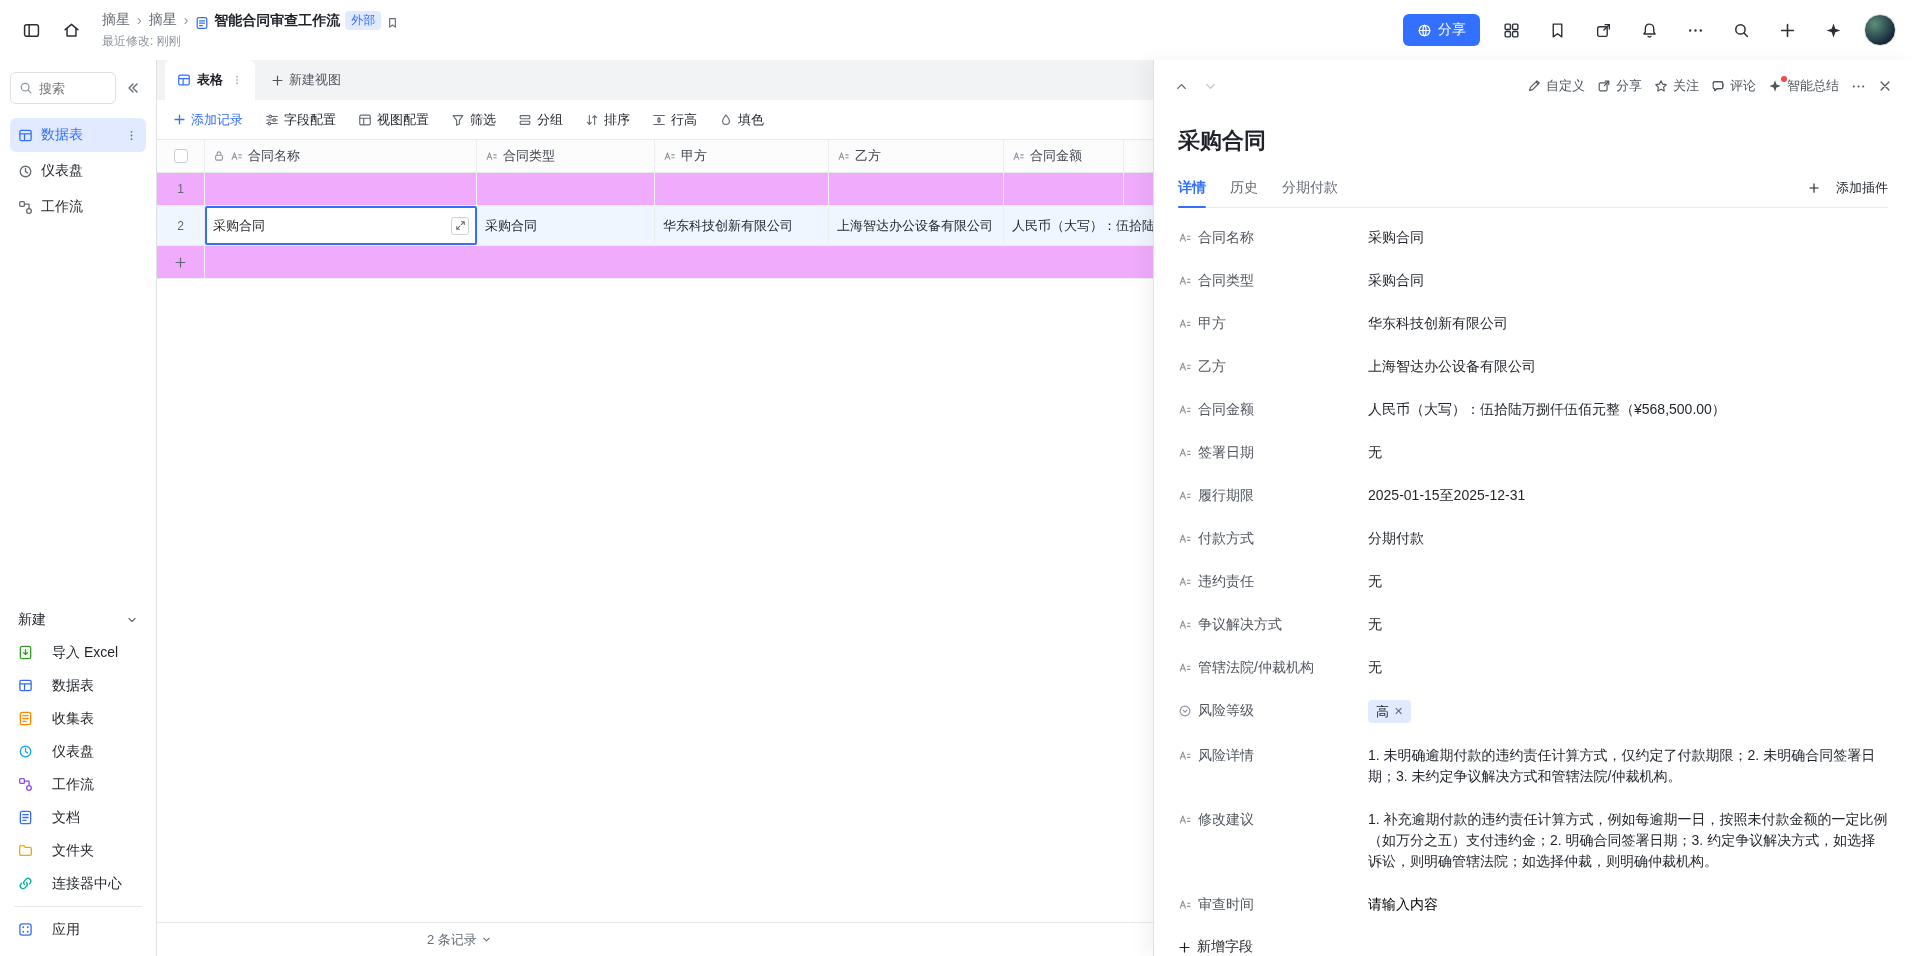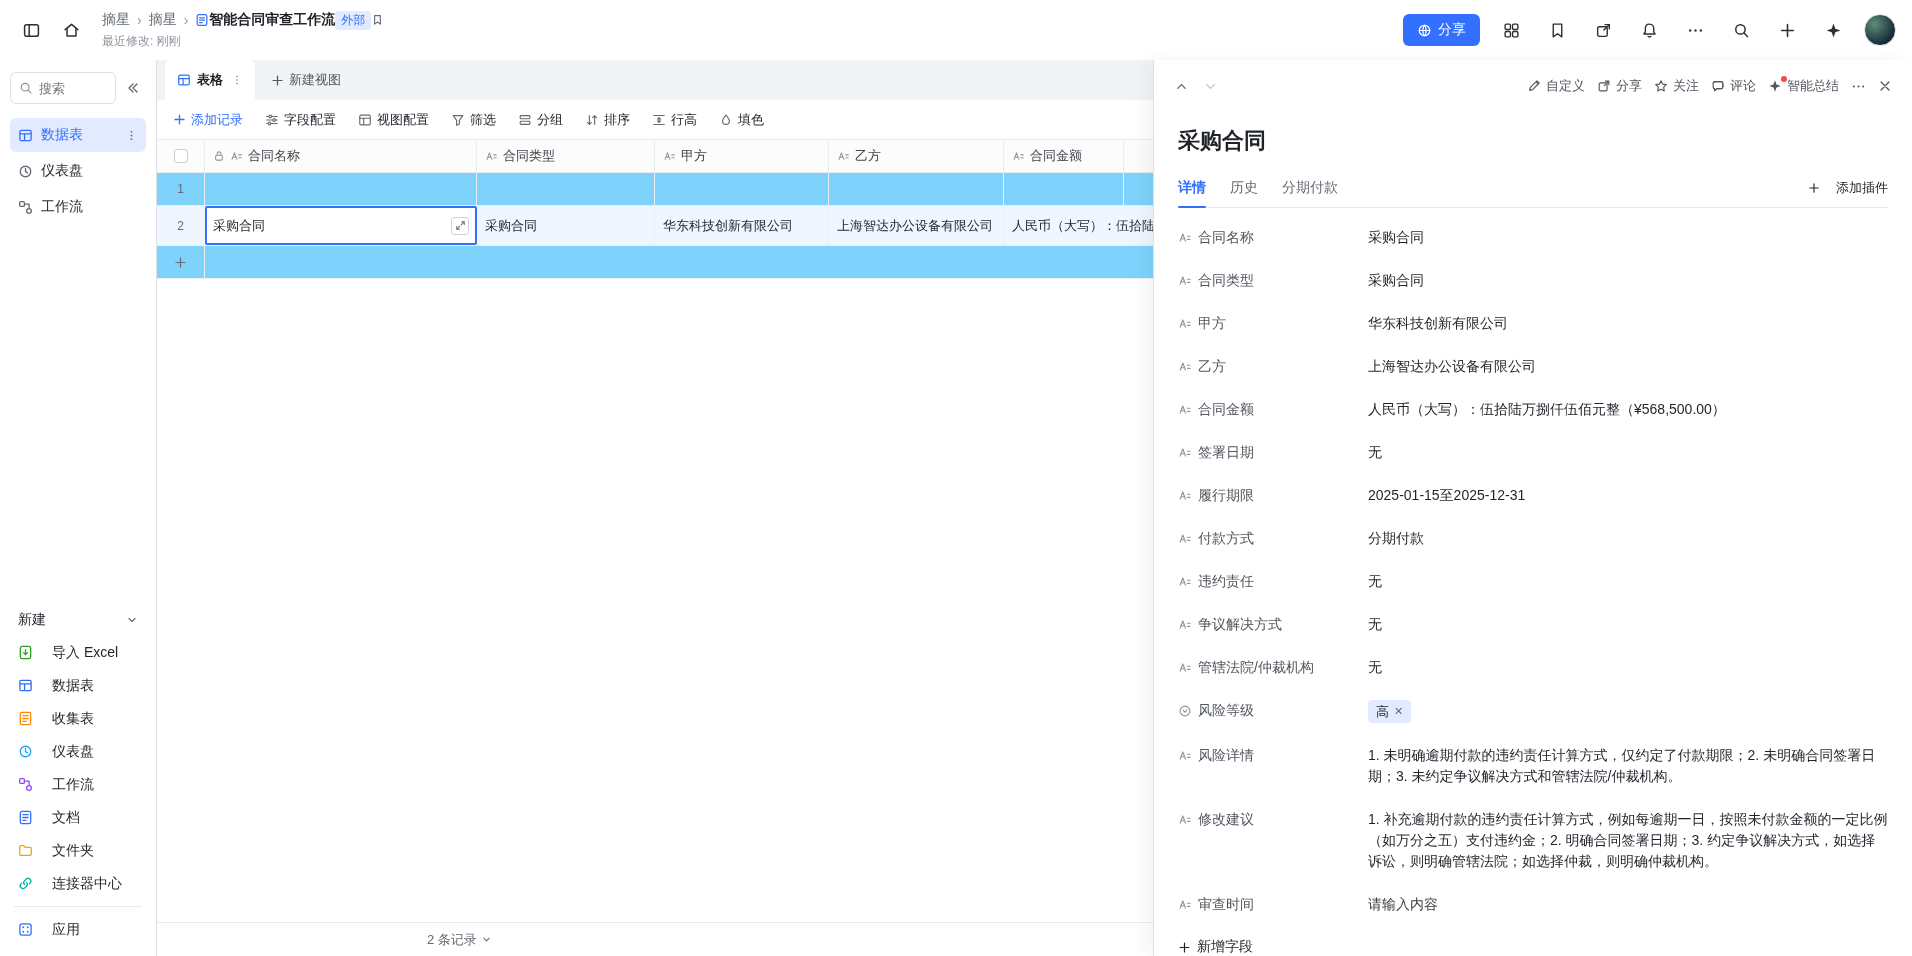--- a/index.html
+++ b/index.html
@@ -9,21 +9,21 @@
   .ic{display:inline-flex;align-items:center;justify-content:center;flex:none}
 
   
   .topbar{height:60px;display:flex;align-items:center;justify-content:space-between;padding:0 16px;background:#fff}
   .tb-left{display:flex;align-items:center;gap:10px}
   .icon-btn{width:30px;height:30px;border-radius:6px;display:flex;align-items:center;justify-content:center;color:#2b2f36;cursor:pointer}
   .crumb-block{margin-left:6px}
   .crumb-line{display:flex;align-items:center;gap:7px;font-size:14px}
   .crumb{color:#646a73;cursor:pointer}
   .crumb-sep{color:#8f959e}
-  .crumb-current{display:flex;align-items:center;color:#1f2329;font-weight:600}
+  .crumb-current{display:flex;align-items:flex-end;gap:5px;color:#1f2329;font-weight:600}
   .badge-ext{background:#e1eaff;color:#3370ff;font-size:12px;font-weight:400;padding:1px 6px;border-radius:4px}
   .modified{font-size:12px;color:#8f959e;margin-top:3px}
   .tb-right{display:flex;align-items:center;gap:16px}
   .share-btn{height:32px;background:#3370ff;color:#fff;border:none;border-radius:6px;display:flex;align-items:center;gap:6px;padding:0 14px;font-size:14px;cursor:pointer}
   .avatar{width:32px;height:32px;border-radius:50%;background:radial-gradient(circle at 32% 30%,#5c8f7a,#16283a 72%);border:1px solid #e0e0e0;cursor:pointer}
 
   
   .layout{display:flex;height:896px}
 
   
@@ -38,21 +38,21 @@
   .nav-item.active{background:#e1eaff;color:#3370ff}
   .nav-item.active .nic{color:#3370ff}
   .nav-more{margin-left:auto;color:#3370ff}
   .create-section{margin-top:auto}
   .create-header{height:32px;display:flex;align-items:center;justify-content:space-between;padding:0 8px;font-size:14px;color:#1f2329;cursor:pointer}
   .create-list{display:flex;flex-direction:column}
   .create-item{height:33px;display:flex;align-items:center;gap:19px;padding:0 8px;font-size:14px;color:#1f2329;border-radius:6px;cursor:pointer}
   .sb-divider{border-top:1px solid #e8e9eb;margin:6px 4px}
 
   
-  .main{flex:1;min-width:0;display:flex;flex-direction:column;background:#7dd3fc}
+  .main{flex:1;min-width:0;display:flex;flex-direction:column;background:#f0abfc}
   .view-tabs{height:40px;background:#f2f3f5;display:flex;align-items:stretch;padding-left:8px;flex:none}
   .vtab{display:flex;align-items:center;gap:6px;padding:0 12px;font-size:13px;cursor:pointer}
   .vtab.active{background:#fff;border-radius:6px 6px 0 0;color:#1f2329;font-weight:600}
   .vtab-more{color:#8f959e;margin-left:2px}
   .new-view{display:flex;align-items:center;gap:5px;padding:0 16px;font-size:13px;color:#51565d;cursor:pointer}
   .toolbar{height:40px;flex:none;border-bottom:1px solid #e8e9eb;display:flex;align-items:center;gap:22px;padding:0 16px;font-size:13px;background:#fff}
   .tool{display:flex;gap:5px;color:#1f2329;cursor:pointer}
   .tool .tic{color:#646a73}
   .tool.primary{color:#3370ff}
   .tool.primary .tic{color:#3370ff}
@@ -94,21 +94,21 @@
   .panel-tabs{margin:12px 24px 0;height:40px;flex:none;display:flex;align-items:center;gap:24px;border-bottom:1px solid #e8e9eb;font-size:14px}
   .ptab{height:100%;display:flex;align-items:center;color:#646a73;position:relative;cursor:pointer}
   .ptab.active{color:#3370ff;font-weight:600}
   .ptab.active::after{content:"";position:absolute;left:0;right:0;bottom:-1px;height:2px;background:#3370ff;border-radius:1px}
   .add-plugin{margin-left:auto;display:flex;align-items:center;gap:16px;font-size:13px;color:#1f2329;cursor:pointer}
   .fields{flex:1;overflow:hidden;padding:8px 24px 0}
   .frow{display:flex;align-items:flex-start;padding:11px 0}
   .flabel{width:190px;flex:none;display:flex;align-items:center;gap:6px;color:#51565d;font-size:14px;line-height:21px}
   .flabel .fic{color:#8f959e}
   .fvalue{flex:1;font-size:14px;line-height:21px;color:#1f2329;cursor:text}
-  .fvalue.placeholder{color:#404040}
+  .fvalue.placeholder{color:#000000}
   .tag{display:inline-flex;align-items:center;gap:5px;background:#e1eaff;border-radius:4px;padding:1px 8px;font-size:13px;color:#1f2329;cursor:pointer}
   .tag .x{color:#646a73;font-size:11px;cursor:pointer}
   .add-field{flex:none;display:flex;align-items:center;gap:6px;padding:12px 0;font-size:14px;color:#1f2329;cursor:pointer}
 </style>
 </head>
 <body>
 
 <header class="topbar">
   <div class="tb-left">
     <span class="icon-btn">

